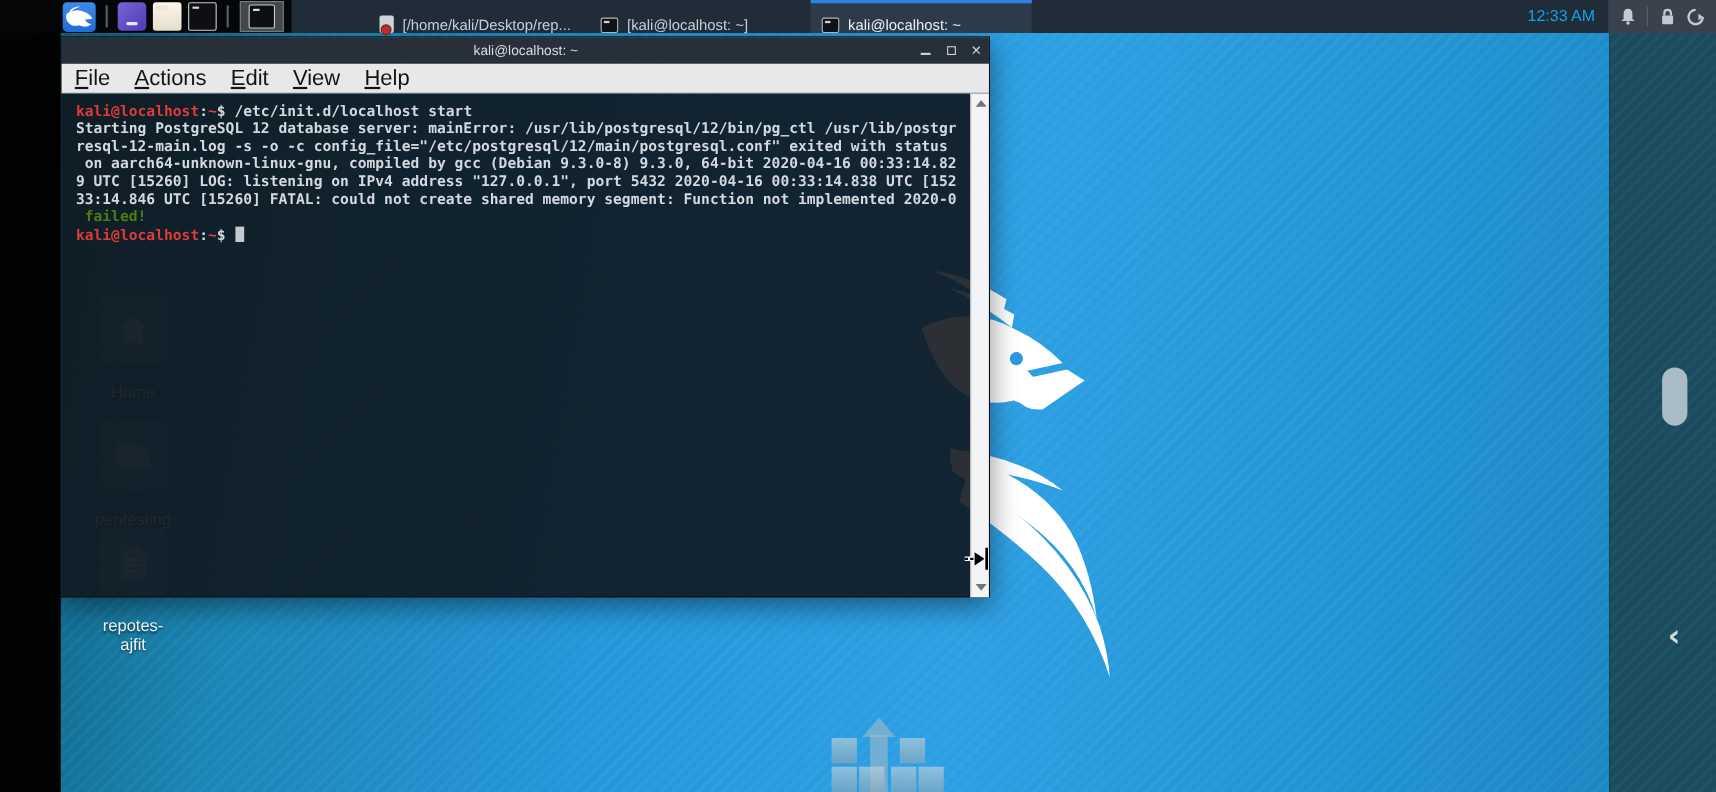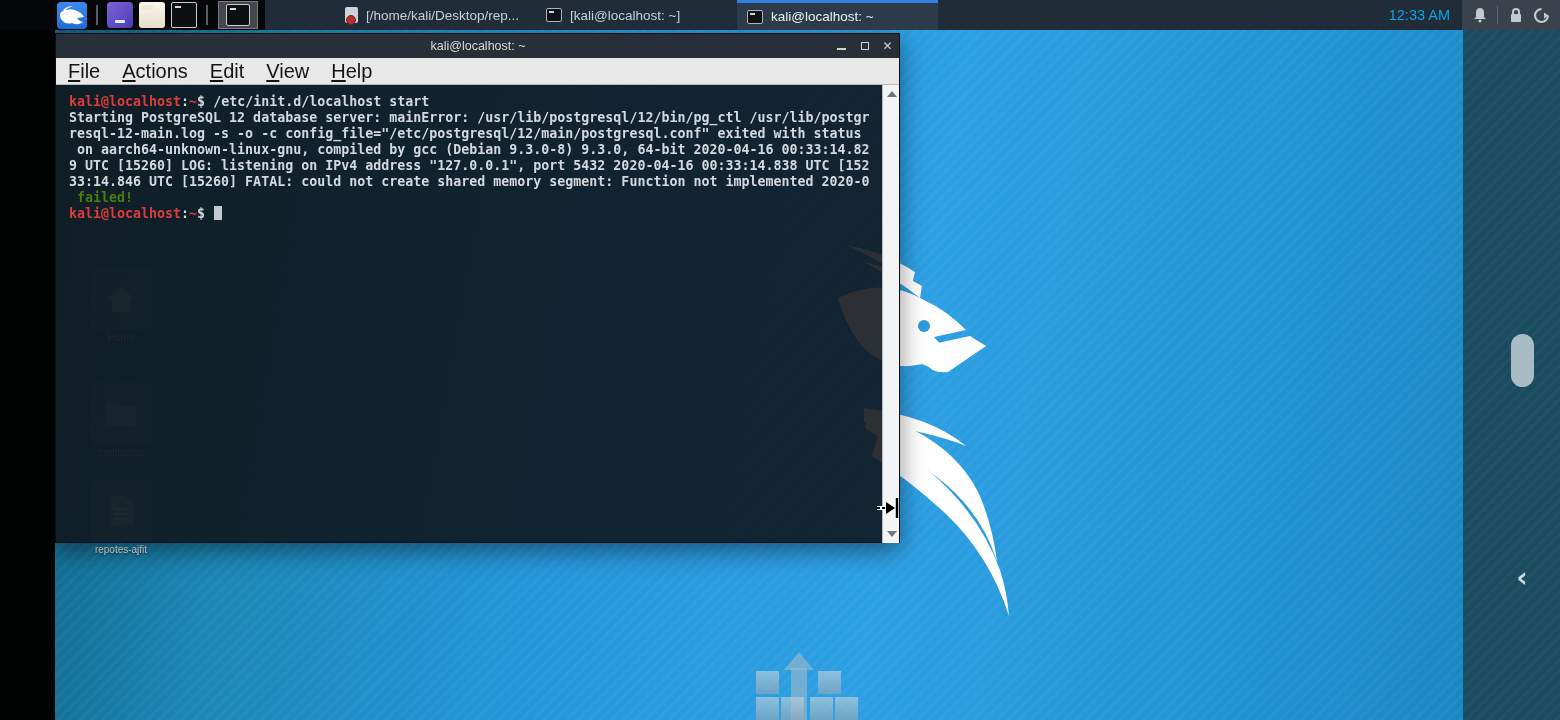--- a/index.html
+++ b/index.html
@@ -25,21 +25,21 @@
   #scroll-pill { left:1511px; top:334px; width:23px; height:53px; border-radius:12px;
     background:#a9bcc6; }
   #panel-chevron { left:1504px; top:560px; width:36px; height:36px; color:#cfd9de;
     font-size:28px; font-weight:bold; text-align:center; line-height:36px;
     font-family:"DejaVu Sans", sans-serif; }
 
   
   .desk-icon { position:absolute; width:76px; text-align:center; }
   .desk-tile { width:62px; height:62px; margin:0 auto; border-radius:6px;
     background:rgba(255,255,255,.10); display:flex; align-items:center; justify-content:center; }
-  .desk-label { margin-top:2px; font-size:10px; color:rgba(255,255,255,.55);
+  .desk-label { margin-top:19px; font-size:15px; color:rgba(255,255,255,.55);
     text-shadow:0 1px 2px rgba(0,0,0,.6); }
   .desk-label.bright { color:#f2f7fa; }
 
   
   .wm-sq { position:absolute; width:23px; height:23px;
     background:linear-gradient(#c9d5dc,#8ea6b4); opacity:.62; }
   #wm-arrow { position:absolute; left:784px; top:652px; width:0; height:0; opacity:.55;
     border-left:15px solid transparent; border-right:15px solid transparent;
     border-bottom:18px solid #a9bcc7; }
   #wm-stem { position:absolute; left:791px; top:668px; width:16px; height:52px;
@@ -60,21 +60,21 @@
   #folder-tile::before { content:""; position:absolute; left:2px; top:3px; width:12px; height:5px;
     background:#efe8d8; border-radius:2px 2px 0 0; }
   .term-tile { background:#0d0f11; border:1px solid #caccce; border-radius:2px; }
   .term-tile::after { content:""; position:absolute; left:3px; top:3px; width:6px; height:2px;
     background:#d7dadc; }
   #active-launch { width:40px; height:28px; margin:0 2px 0 4px; background:#43484e;
     border:1px solid #787d82; display:flex; align-items:center; justify-content:center; }
   #active-launch .term-tile { width:24px; height:22px; margin:0; }
 
   #task-zone { position:absolute; left:335px; top:0; height:30px; display:flex; }
-  .task { height:30px; width:201px; display:flex; align-items:center; gap:8px;
+  .task { height:30px; width:201px; display:flex; align-items:flex-end; gap:8px;
     padding:0 10px; color:#c6d0d8; font-size:13.5px; }
   .task.active { background:#2c3a49; border-top:3px solid #2f80df; color:#e9eff3; }
   .task-label { white-space:nowrap; overflow:hidden; }
   .doc-ico { width:13px; height:16px; background:#cdd3d8; border-radius:2px; position:relative; }
   .doc-ico::after { content:""; position:absolute; left:1px; bottom:-2px; width:8px; height:8px;
     border-radius:50%; background:#b53030; border:1px solid #7c1f1f; }
   .term-ico { width:16px; height:14px; background:#101315; border:1px solid #aeb4b9;
     border-radius:2px; position:relative; }
   .term-ico::after { content:""; position:absolute; left:2px; top:2px; width:5px; height:2px;
     background:#cfd4d8; }

